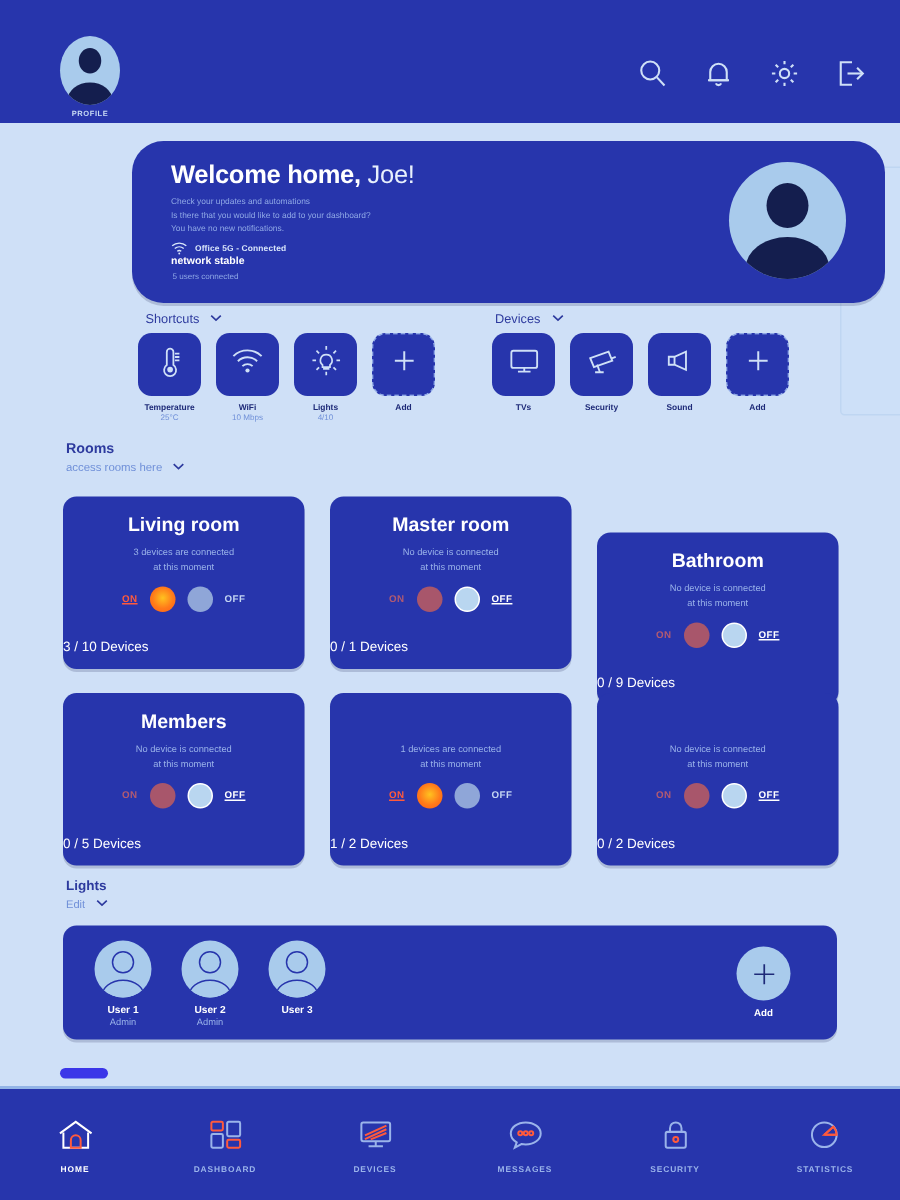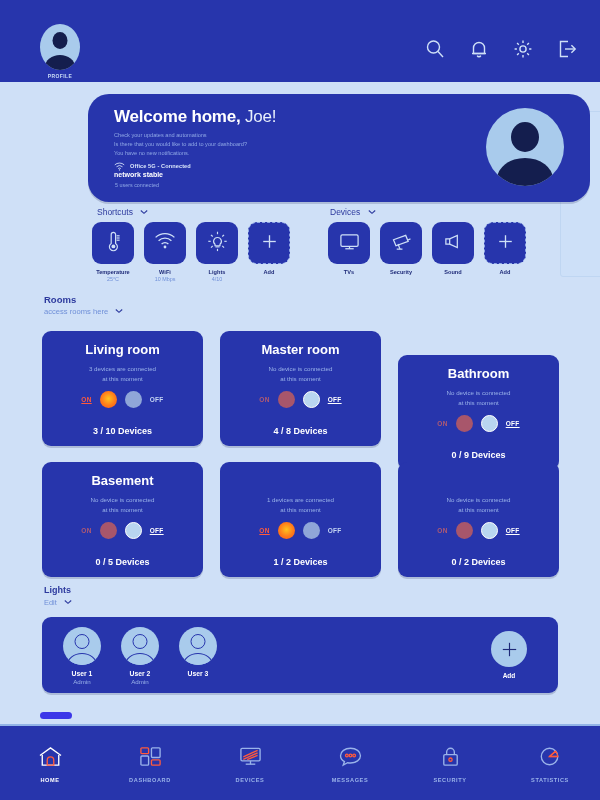--- a/index.html
+++ b/index.html
@@ -136,22 +136,22 @@
   .tg-label.on-active { color:#ff5a3c; text-decoration:underline; }
   .tg-label.on-idle { color:#b05a72; }
   .tg-label.off-active { color:#ffffff; text-decoration:underline; }
   .tg-label.off-idle { color:#c3d4f2; }
   .dot { width:17px; height:17px; border-radius:50%; cursor:pointer; }
   .dot.on-active { background:radial-gradient(circle at 50% 45%, #ffc21f 0%, #ff7a1a 55%, #ff5e12 100%); }
   .dot.on-idle { background:#a8566b; }
   .dot.off-active { background:#b9d6f0; border:1.6px solid #ffffff; }
   .dot.off-idle { background:#8fa6d8; }
   .room-count {
-    position:absolute; bottom:10px; left:0; width:100%; text-align:center;
-    font-size:9px; font-weight:700; color:#ffffff;
+    position:absolute; bottom:10px; left:0; width:100%; 
+    font-size:9px; font-weight:400; color:#ffffff;
   }
 
   
   .members-card {
     position:absolute; left:42px; top:617px; width:516px; height:76px;
     background:#2735ac; border-radius:9px;
     box-shadow:0 2px 0 rgba(20,30,78,.18);
   }
   .member {
     position:absolute; top:10px; width:52px; text-align:center;
@@ -440,38 +440,38 @@
 <div class="room-card" style="left:220px; top:331px;">
   <div class="room-title">Master room</div>
   <div class="room-status" style="white-space:pre-line;">No device is connected
 at this moment</div>
   <div class="room-toggle">
     <span class="tg-label on-idle">ON</span>
     <span class="dot on-idle"></span>
     <span class="dot off-active"></span>
     <span class="tg-label off-active">OFF</span>
   </div>
-  <div class="room-count">4 / 8 Devices</div>
+  <div class="room-count">0 / 1 Devices</div>
 </div>
 
 <div class="room-card" style="left:398px; top:331px;margin-top:24px;">
   <div class="room-title">Bathroom</div>
   <div class="room-status" style="white-space:pre-line;">No device is connected
 at this moment</div>
   <div class="room-toggle">
     <span class="tg-label on-idle">ON</span>
     <span class="dot on-idle"></span>
     <span class="dot off-active"></span>
     <span class="tg-label off-active">OFF</span>
   </div>
   <div class="room-count">0 / 9 Devices</div>
 </div>
 
 <div class="room-card" style="left:42px; top:462px;">
-  <div class="room-title">Basement</div>
+  <div class="room-title">Members</div>
   <div class="room-status" style="white-space:pre-line;">No device is connected
 at this moment</div>
   <div class="room-toggle">
     <span class="tg-label on-idle">ON</span>
     <span class="dot on-idle"></span>
     <span class="dot off-active"></span>
     <span class="tg-label off-active">OFF</span>
   </div>
   <div class="room-count">0 / 5 Devices</div>
 </div>

